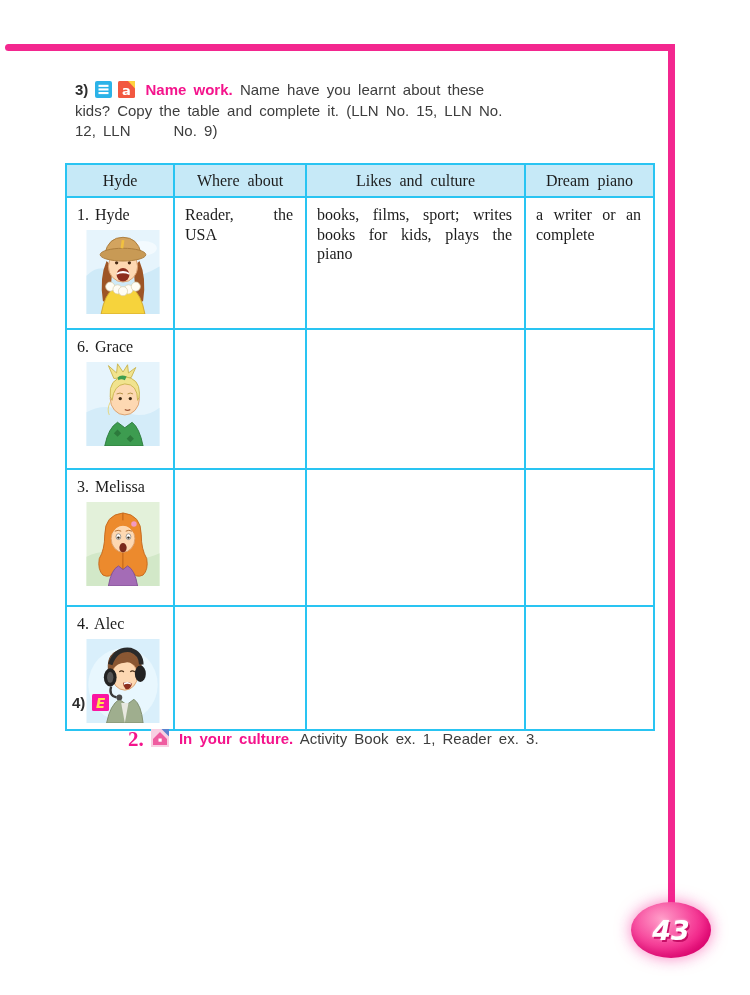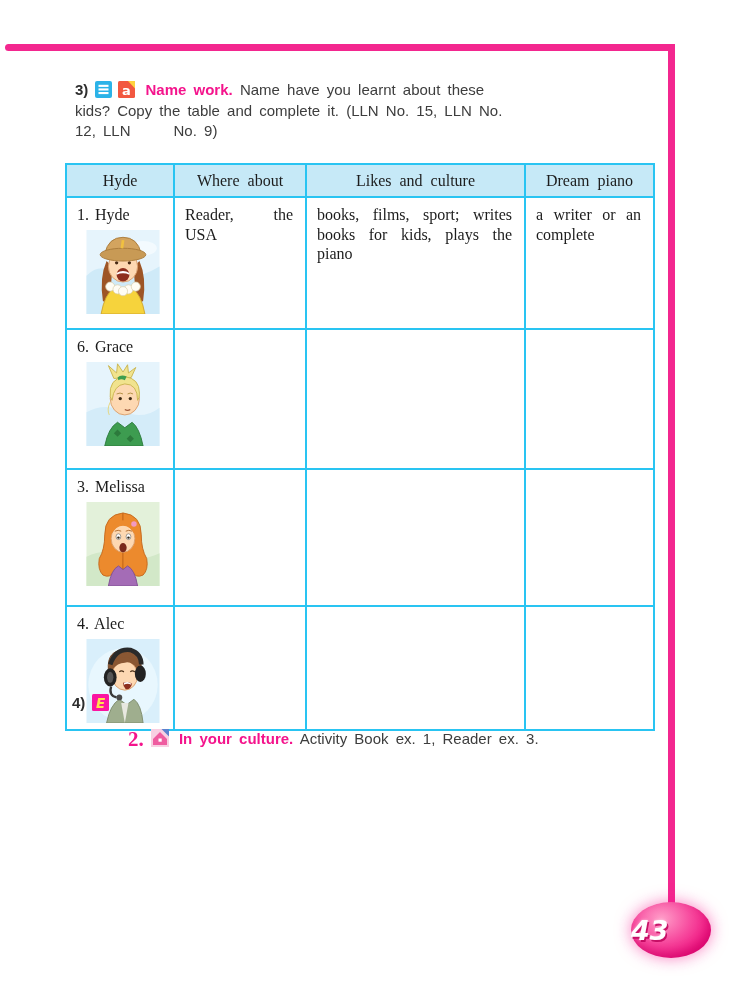--- a/index.html
+++ b/index.html
@@ -48,21 +48,21 @@
     font-size:15px; color:#3d3d3d; word-spacing:3px;margin-left:44px; }
   .ex2 .big-num { font-family:"Liberation Serif",serif; font-weight:bold;
     font-size:21px; color:#f4148c; margin-right:4px; vertical-align:-2px; }
   .ex2 .inline-icon { width:18px; height:18px; }
 
   
   .page-badge { position:absolute; left:631px; top:902px; width:80px; height:56px;
     border-radius:50%;
     background: radial-gradient(ellipse at 38% 30%, #ff9ec9 0%, #f74a9e 42%, #ef0f7e 75%, #e80070 100%);
     box-shadow: 0 0 16px rgba(244,20,140,.55), inset -3px -5px 9px rgba(180,0,90,.35);
-    display:flex; align-items:center; }
+    display:flex; align-items:center; justify-content:center; }
   .page-badge span { color:#ffffff; font-weight:bold; font-style:italic; font-size:27px;
     font-family:"DejaVu Sans", sans-serif;
     text-shadow: 1.5px 1.5px 0 rgba(190,0,90,.85), 0 0 3px rgba(255,255,255,.55); }
 </style>
 </head>
 <body>
 
 <div class="page">
 
   <div class="frame-top"></div>

